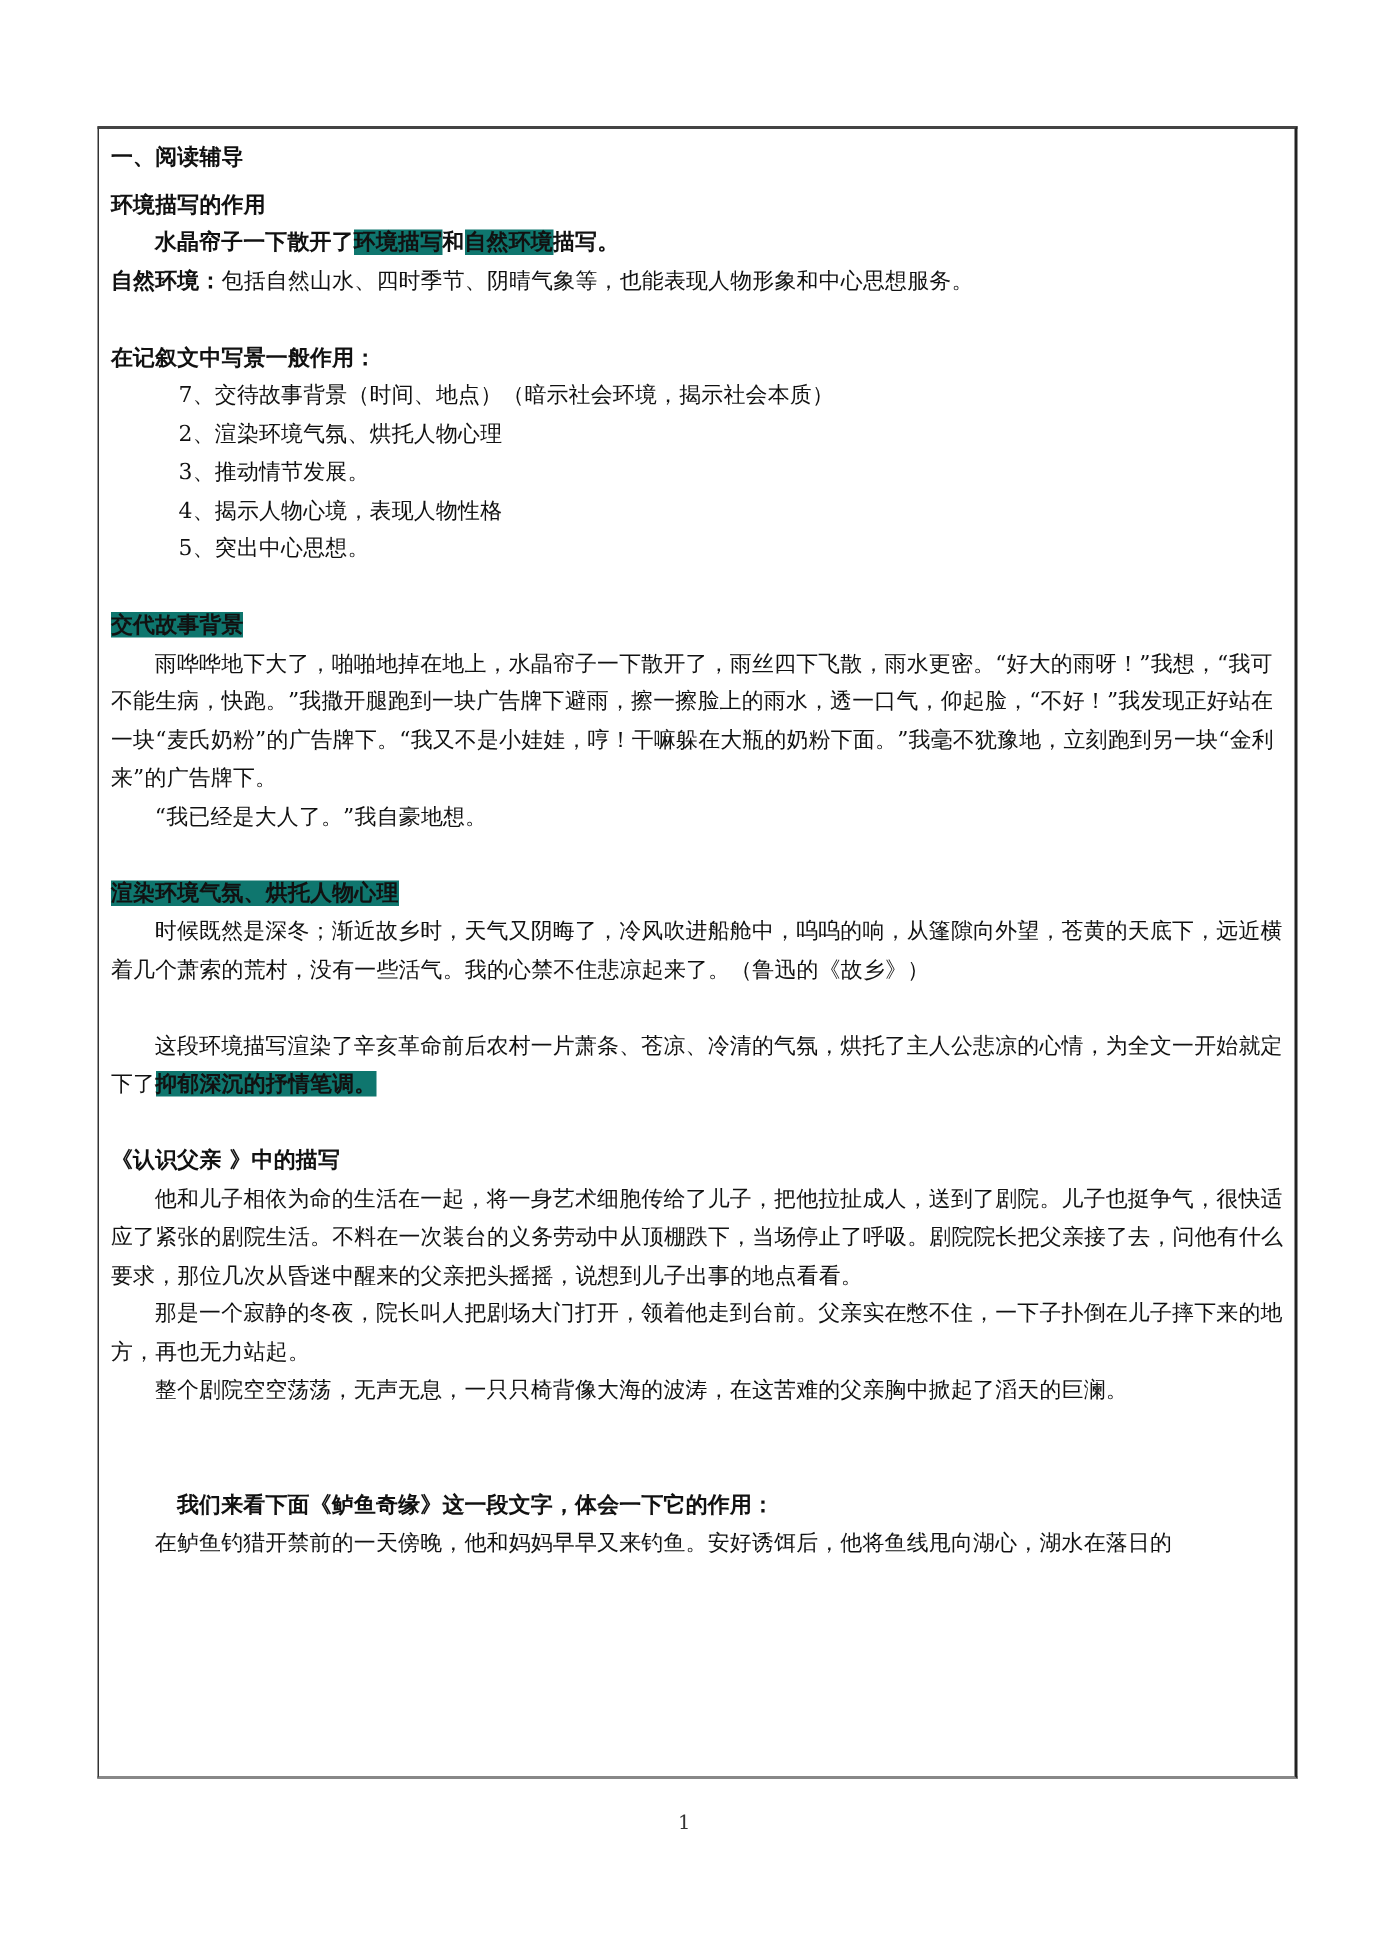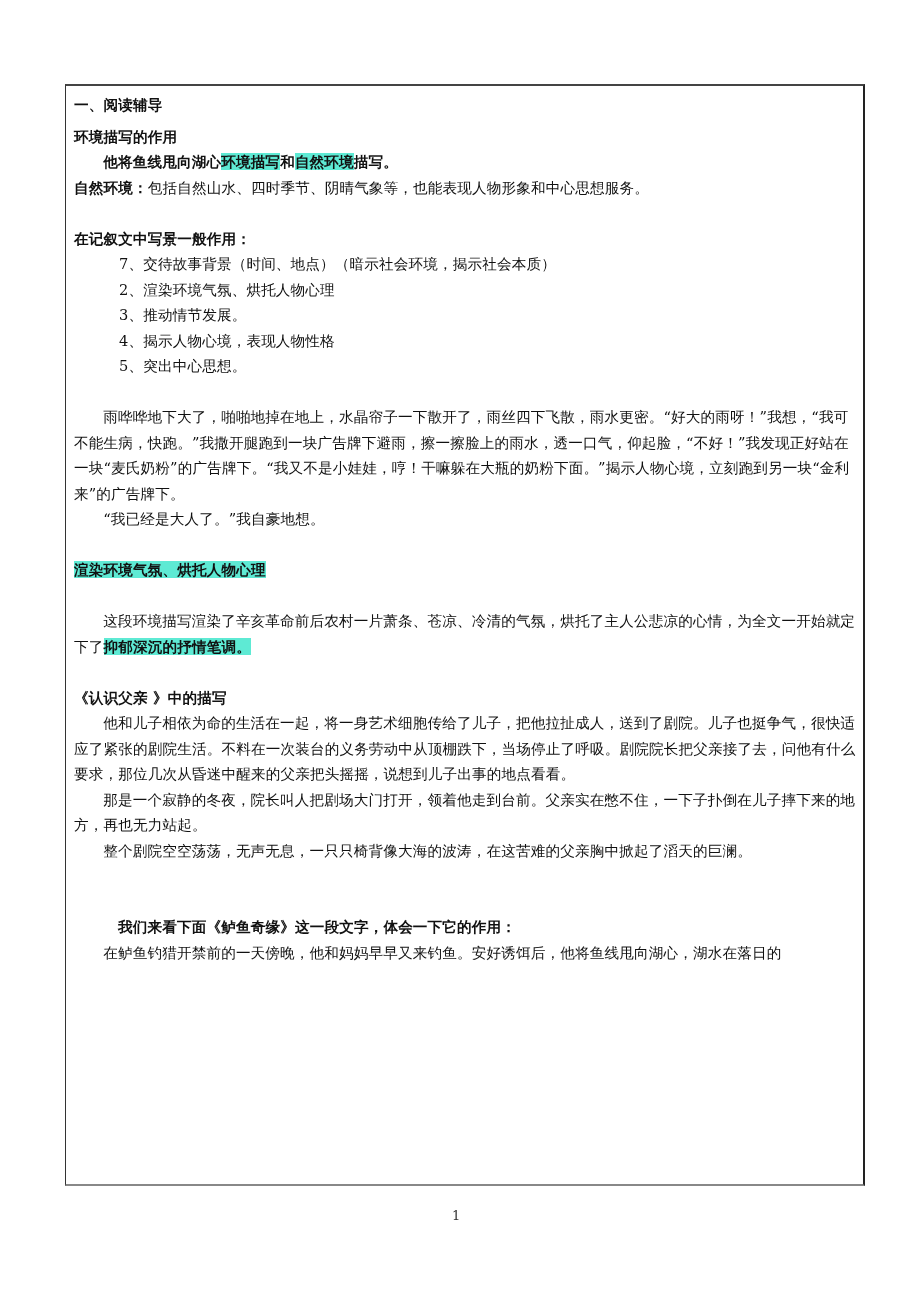--- a/index.html
+++ b/index.html
@@ -6,57 +6,59 @@
     body { width: 920px; height: 1302px; position: relative; overflow: hidden;
            font-family: "DejaVu Serif", "Liberation Serif", serif; color: #111; }
     .frame {
       position: absolute; left: 65px; top: 84px; width: 800px; height: 1102px;
       border-top: 2px solid #444; border-left: 1px solid #333; border-right: 2px solid #222;
       border-bottom: 2px solid #888; box-sizing: border-box; overflow: hidden;
     }
     .content { padding: 6px 5px 0 8px; font-size: 14.6px; line-height: 25.5px; letter-spacing: 0.15px; }
     .p { margin: 0; white-space: normal; word-break: break-all; }
     .b { font-weight: bold; font-family: "DejaVu Sans", "Liberation Sans", sans-serif; }
-    .hl { background: #5eead4; }
+    .hl { background: #0f766e; }
     .ind1 { text-indent: 2em; }
     .ind-list { padding-left: 45px; }
     .ind-center { padding-left: 30px; font-weight: bold; }
     .gap { height: 25.5px; }
     .page-number { position: absolute; left: 452px; top: 1208px; font-size: 13px; color: #333;
                    font-family: "DejaVu Serif", serif; }
   </style>
 </head>
 <body>
 
 <div class="frame">
   <div class="content">
 
     <p class="p b" style="margin-bottom:6px;">一、阅读辅导</p>
 
     <p class="p b">环境描写的作用</p>
-    <p class="p b ind1"><span>他将鱼线甩向湖心</span><span class="hl">环境描写</span><span>和</span><span class="hl">自然环境</span><span>描写。</span></p>
+    <p class="p b ind1"><span>水晶帘子一下散开了</span><span class="hl">环境描写</span><span>和</span><span class="hl">自然环境</span><span>描写。</span></p>
     <p class="p"><span class="b">自然环境：</span><span>包括自然山水、四时季节、阴晴气象等，也能表现人物形象和中心思想服务。</span></p>
 
     <div class="gap"></div>
 
     <p class="p b">在记叙文中写景一般作用：</p>
     <p class="p ind-list">7、交待故事背景（时间、地点）（暗示社会环境，揭示社会本质）</p>
     <p class="p ind-list">2、渲染环境气氛、烘托人物心理</p>
     <p class="p ind-list">3、推动情节发展。</p>
     <p class="p ind-list">4、揭示人物心境，表现人物性格</p>
     <p class="p ind-list">5、突出中心思想。</p>
 
     <div class="gap"></div>
 
-    <p class="p ind1">雨哗哗地下大了，啪啪地掉在地上，水晶帘子一下散开了，雨丝四下飞散，雨水更密。“好大的雨呀！”我想，“我可不能生病，快跑。”我撒开腿跑到一块广告牌下避雨，擦一擦脸上的雨水，透一口气，仰起脸，“不好！”我发现正好站在一块“麦氏奶粉”的广告牌下。“我又不是小娃娃，哼！干嘛躲在大瓶的奶粉下面。”揭示人物心境，立刻跑到另一块“金利来”的广告牌下。</p>
+    <p class="p b"><span class="hl">交代故事背景</span></p>
+    <p class="p ind1">雨哗哗地下大了，啪啪地掉在地上，水晶帘子一下散开了，雨丝四下飞散，雨水更密。“好大的雨呀！”我想，“我可不能生病，快跑。”我撒开腿跑到一块广告牌下避雨，擦一擦脸上的雨水，透一口气，仰起脸，“不好！”我发现正好站在一块“麦氏奶粉”的广告牌下。“我又不是小娃娃，哼！干嘛躲在大瓶的奶粉下面。”我毫不犹豫地，立刻跑到另一块“金利来”的广告牌下。</p>
     <p class="p ind1">“我已经是大人了。”我自豪地想。</p>
 
     <div class="gap"></div>
 
     <p class="p b"><span class="hl">渲染环境气氛、烘托人物心理</span></p>
+    <p class="p ind1">时候既然是深冬；渐近故乡时，天气又阴晦了，冷风吹进船舱中，呜呜的响，从篷隙向外望，苍黄的天底下，远近横着几个萧索的荒村，没有一些活气。我的心禁不住悲凉起来了。（鲁迅的《故乡》）</p>
     <div class="gap"></div>
     <p class="p ind1"><span>这段环境描写渲染了辛亥革命前后农村一片萧条、苍凉、冷清的气氛，烘托了主人公悲凉的心情，为全文一开始就定下了</span><span class="hl b">抑郁深沉的抒情笔调。</span></p>
 
     <div class="gap"></div>
 
     <p class="p b">《认识父亲 》中的描写</p>
     <p class="p ind1">他和儿子相依为命的生活在一起，将一身艺术细胞传给了儿子，把他拉扯成人，送到了剧院。儿子也挺争气，很快适应了紧张的剧院生活。不料在一次装台的义务劳动中从顶棚跌下，当场停止了呼吸。剧院院长把父亲接了去，问他有什么要求，那位几次从昏迷中醒来的父亲把头摇摇，说想到儿子出事的地点看看。</p>
     <p class="p ind1">那是一个寂静的冬夜，院长叫人把剧场大门打开，领着他走到台前。父亲实在憋不住，一下子扑倒在儿子摔下来的地方，再也无力站起。</p>
     <p class="p ind1">整个剧院空空荡荡，无声无息，一只只椅背像大海的波涛，在这苦难的父亲胸中掀起了滔天的巨澜。</p>
     <div class="gap"></div>

